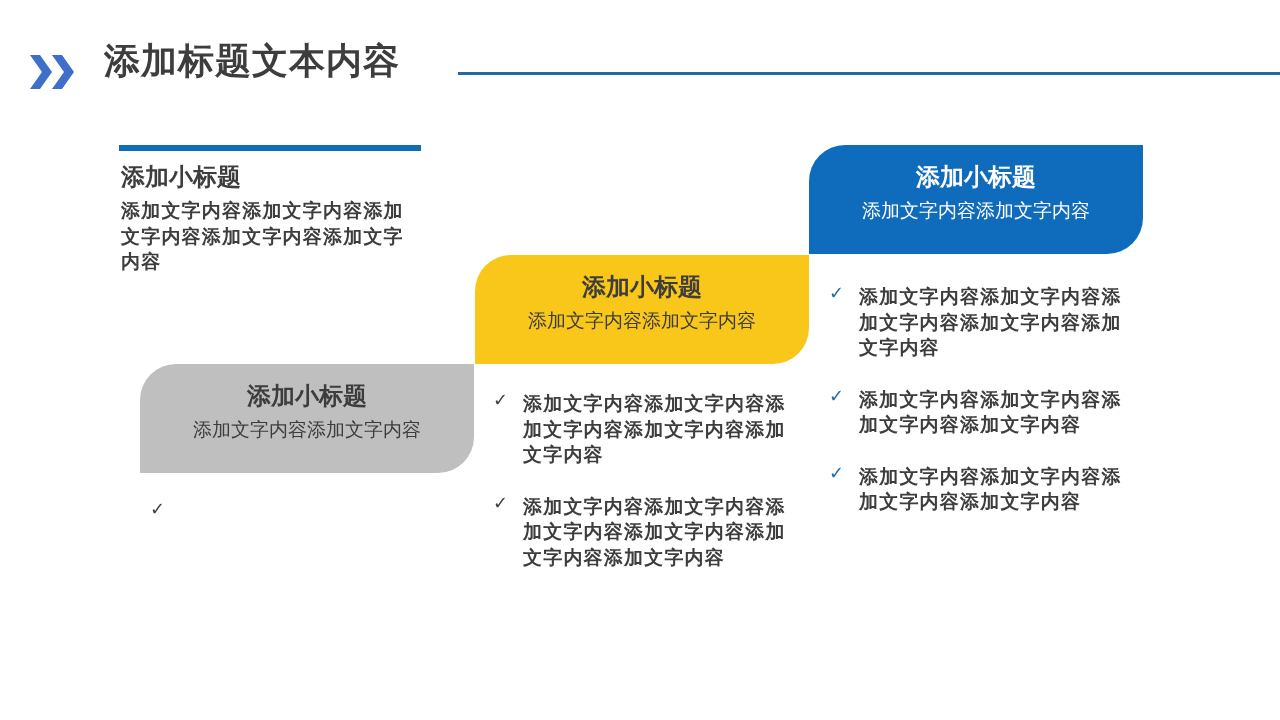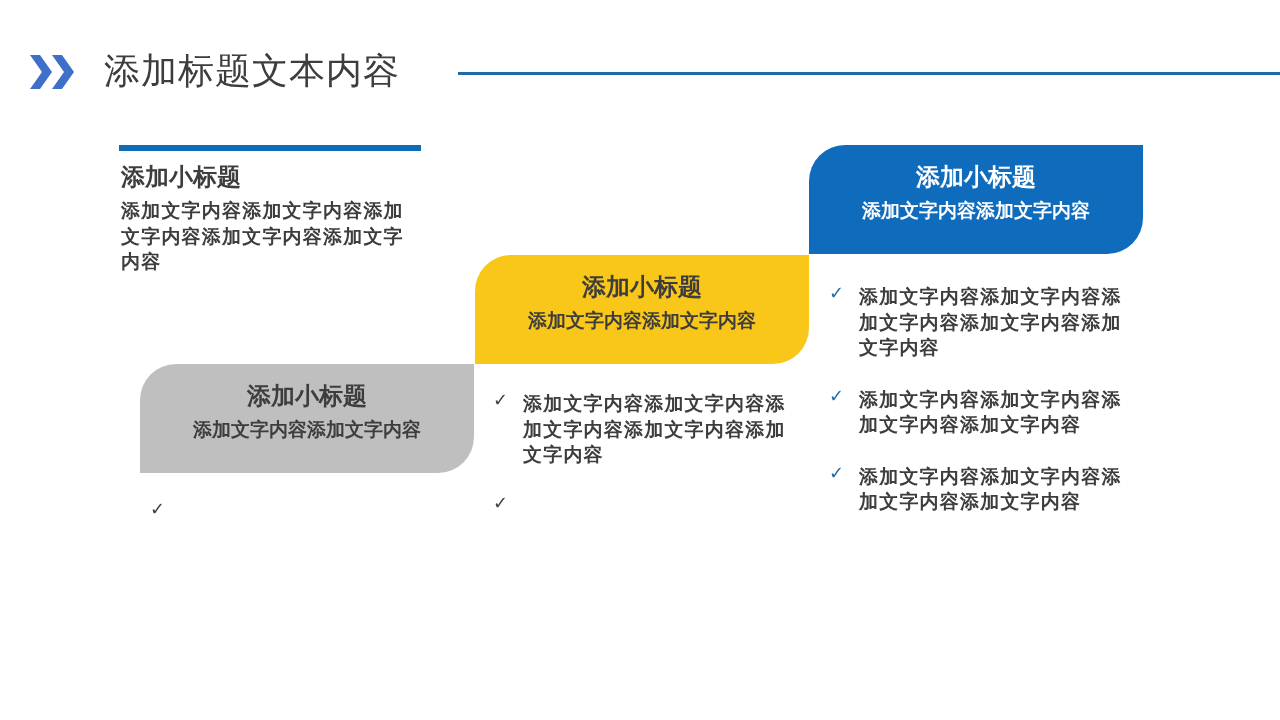--- a/index.html
+++ b/index.html
@@ -1,27 +1,27 @@
 <!DOCTYPE html>
 <html><head>
 <meta charset="utf-8">
 <style>
   html, body { margin:0; padding:0; }
   body { width:1280px; height:720px; background:#ffffff; position:relative; overflow:hidden;
          font-family:"DejaVu Sans","Liberation Sans",sans-serif; color:#404040; }
   .abs { position:absolute; }
   .chev { position:absolute; left:30px; top:55px; width:46px; height:34px; }
-  .title { left:104px; top:46px; font-size:36px; font-weight:normal; color:#3d3d3d; letter-spacing:1px; line-height:50px; }
+  .title { left:104px; top:36px; font-size:36px; font-weight:bold; color:#3d3d3d; letter-spacing:1px; line-height:50px; }
   .hline { left:458px; top:72px; width:822px; height:3px; background:#1e6ba8; }
   .intro-bar { left:119px; top:145px; width:302px; height:6px; background:#0f6cb6; }
   .intro-title { left:121px; top:160px; font-size:24px; font-weight:bold; color:#3d3d3d; line-height:34px; }
   .intro-text { left:121px; top:198px; width:300px; font-size:19px; color:#3d3d3d; line-height:25.5px; letter-spacing:1.2px; font-weight:bold; }
   .card { position:absolute; width:334px; height:109px; border-radius:36px 0 36px 0; text-align:center; box-sizing:border-box; padding-top:14px; }
   .card .ct { font-size:24px; font-weight:bold; line-height:36px; }
-  .card .cs { font-size:19px; font-weight:bold; line-height:30px; }
+  .card .cs { font-size:19px; font-weight:normal; line-height:30px; }
   .card-gray { left:140px; top:364px; background:#bfbfbf; color:#3d3d3d; }
   .card-yellow { left:475px; top:255px; background:#f9c61a; color:#3d3d3d; }
   .card-blue { left:809px; top:145px; background:#0f6cbd; color:#ffffff; }
   .list { position:absolute; width:300px; }
   .item { position:relative; padding-left:30px; margin-bottom:26px; font-size:19px; font-weight:bold; line-height:25.5px; letter-spacing:1.2px; color:#3d3d3d; }
   .check { position:absolute; left:0; top:-4px; font-size:18px; font-weight:normal; }
   .list-gray { left:150px; top:500px; }
   .list-yellow { left:493px; top:391px; }
   .list-blue { left:829px; top:284px; }
   .list-blue .item { margin-bottom:26px; }
@@ -61,20 +61,21 @@
   </div>
 </div>
 
 <div class="list list-yellow">
   <div class="item">
     <span class="check">✓</span>
     <span>添加文字内容添加文字内容添加文字内容添加文字内容添加文字内容</span>
   </div>
   <div class="item">
     <span class="check">✓</span>
+    <span>添加文字内容添加文字内容添加文字内容添加文字内容添加文字内容添加文字内容</span>
   </div>
 </div>
 
 <div class="list list-blue">
   <div class="item">
     <span class="check">✓</span>
     <span>添加文字内容添加文字内容添加文字内容添加文字内容添加文字内容</span>
   </div>
   <div class="item">
     <span class="check">✓</span>

